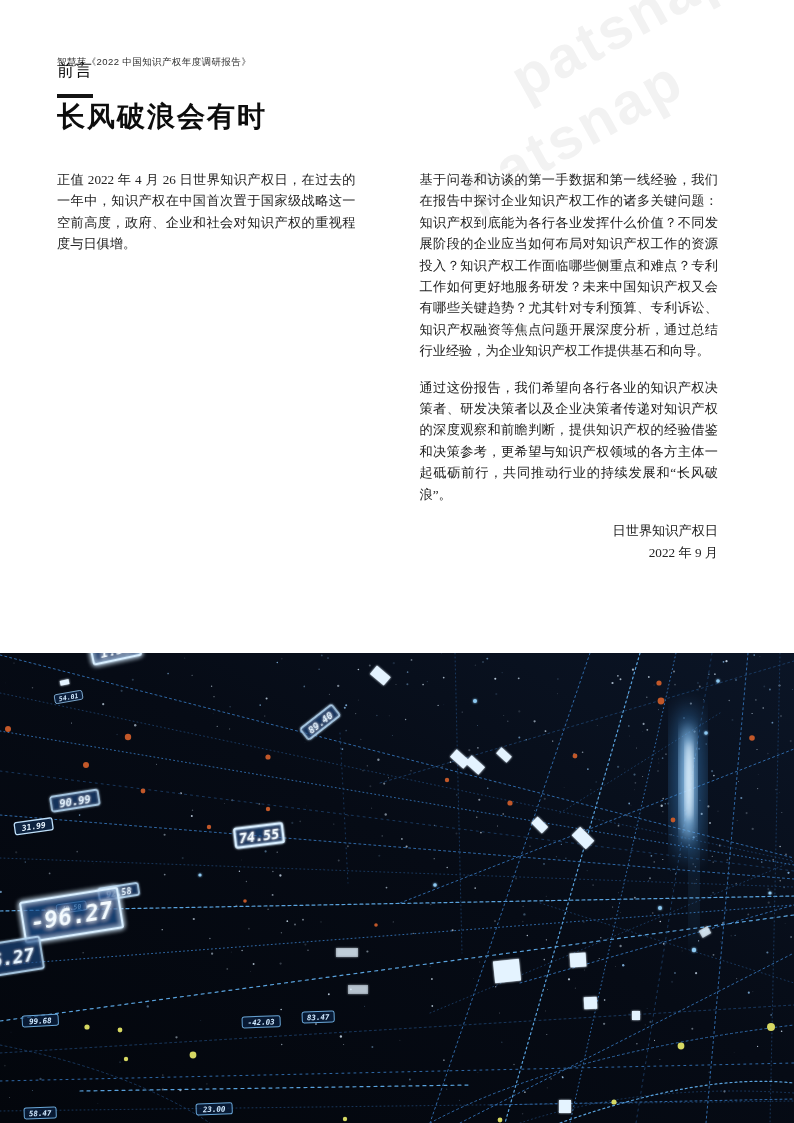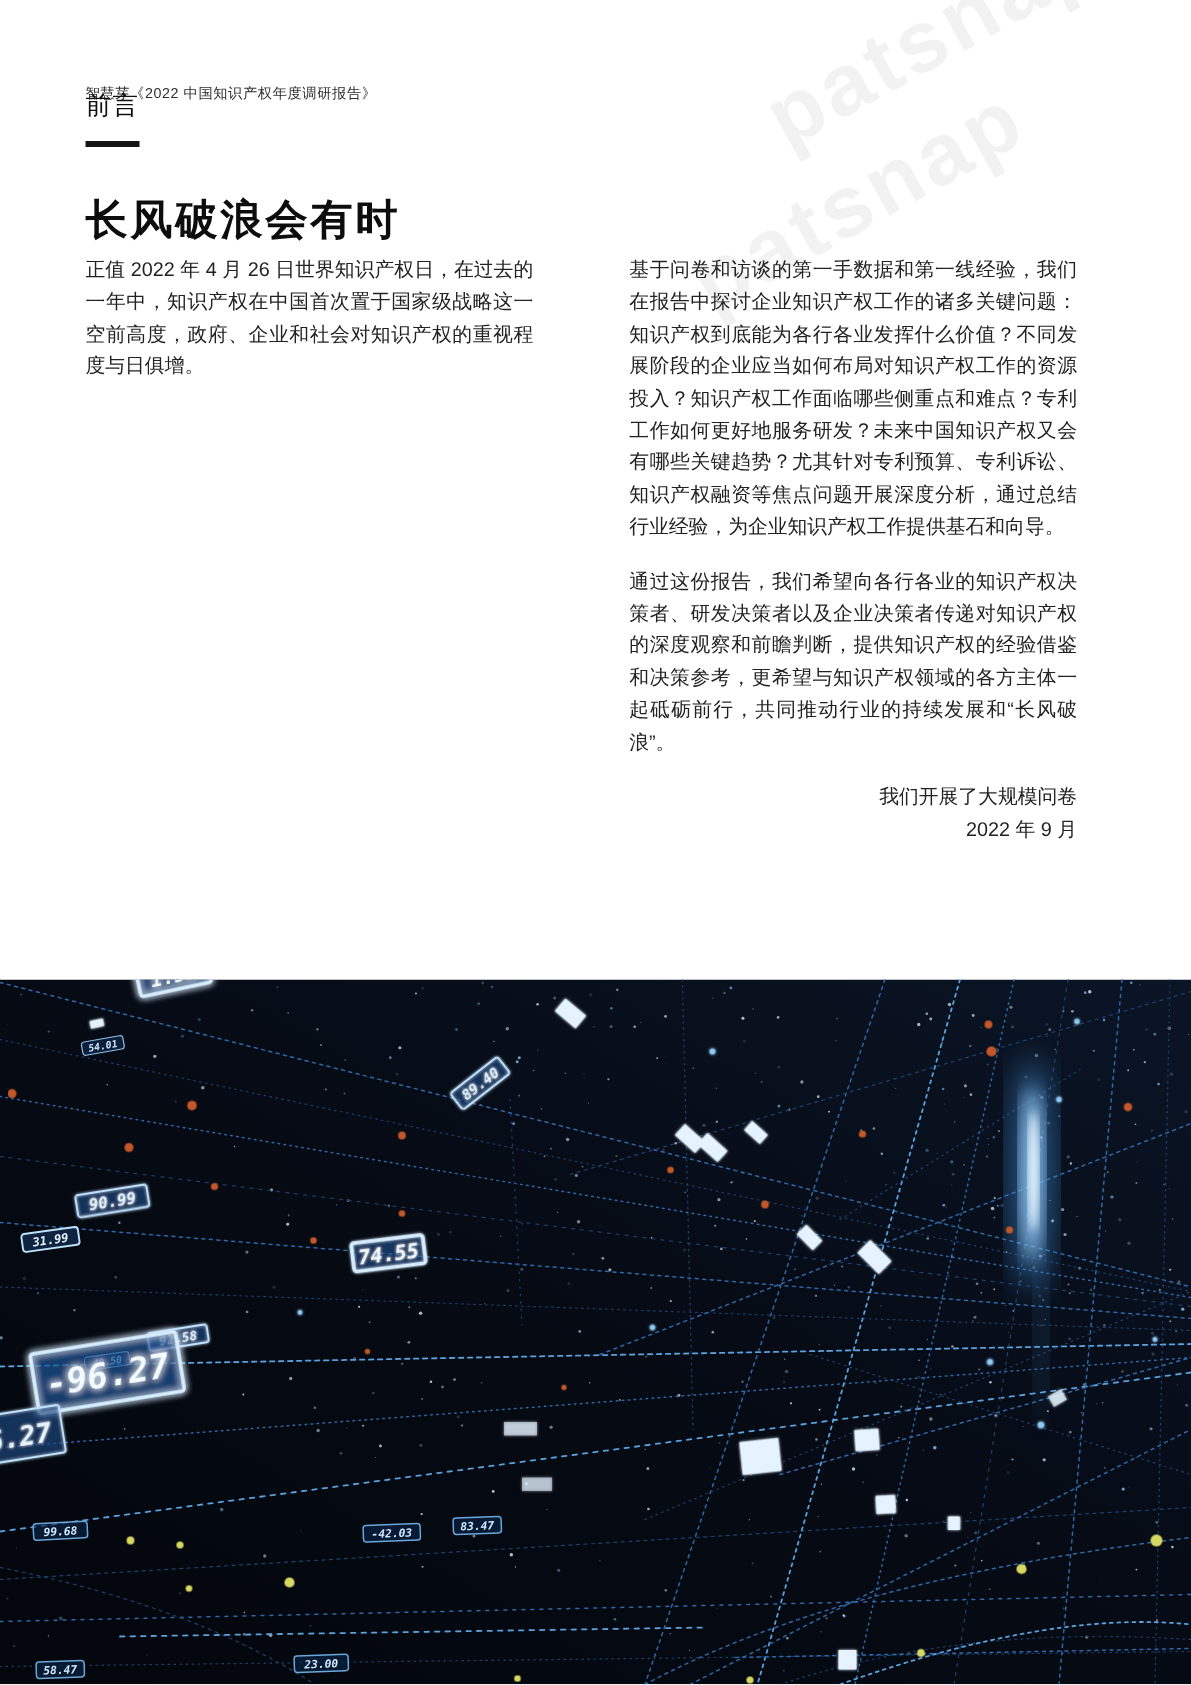--- a/index.html
+++ b/index.html
@@ -4,22 +4,22 @@
 <style>
   html,body{margin:0;padding:0;background:#fff;}
   .page{position:relative;width:794px;height:1123px;background:#ffffff;overflow:hidden;
         font-family:"Liberation Sans","DejaVu Sans",sans-serif;color:#1c1c1c;}
   .wm{position:absolute;z-index:0;font-size:58px;font-weight:bold;color:#f2f2f2;
       letter-spacing:3px;transform:rotate(-29deg);pointer-events:none;user-select:none;}
   .content{position:relative;z-index:1;}
   .doc-ref{position:absolute;left:57px;top:36px;font-size:9.5px;color:#2e2e2e;letter-spacing:.4px;margin-top:20px;}
   .sec-label{position:absolute;left:57px;top:59px;font-size:17px;font-weight:normal;color:#101010;letter-spacing:1px;}
   .sec-rule{position:absolute;left:57px;top:94px;width:36px;height:3.5px;background:#141414;}
-  .page-title{position:absolute;left:57px;top:128px;font-size:28px;font-weight:bold;color:#0d0d0d;letter-spacing:2px;margin:0;}
-  .columns{position:absolute;left:57px;top:169px;width:661px;display:flex;gap:64px;}
+  .page-title{position:absolute;left:57px;top:98px;font-size:28px;font-weight:bold;color:#0d0d0d;letter-spacing:2px;margin:0;}
+  .columns{position:absolute;left:57px;top:169px;width:661px;display:flex;gap:64px;font-family:Liberation Serif, serif;}
   .col{width:310px;}
   .col p{margin:0 0 15px 0;font-size:13.2px;line-height:21.4px;text-align:justify;color:#222;}
   .sig-block{margin-top:13px;text-align:right;}
   .sig-block div{font-size:13.2px;line-height:22px;color:#222;}
   .hero{position:absolute;left:0;top:653px;width:794px;height:470px;margin:0;z-index:2;}
   .hero svg{display:block;}
   .ln{fill:none;stroke-linecap:round;}
   .d{stroke:#1d416d;stroke-width:0.8;}
   .m{stroke:#2f68a6;stroke-width:1;}
   .b{stroke:#59a2dd;stroke-width:1.2;}
@@ -50,21 +50,21 @@
     <h1 class="page-title">长风破浪会有时</h1>
 
     <div class="columns">
       <div class="col">
         <p>正值 2022 年 4 月 26 日世界知识产权日，在过去的一年中，知识产权在中国首次置于国家级战略这一空前高度，政府、企业和社会对知识产权的重视程度与日俱增。</p>
       </div>
       <div class="col">
         <p>基于问卷和访谈的第一手数据和第一线经验，我们在报告中探讨企业知识产权工作的诸多关键问题：知识产权到底能为各行各业发挥什么价值？不同发展阶段的企业应当如何布局对知识产权工作的资源投入？知识产权工作面临哪些侧重点和难点？专利工作如何更好地服务研发？未来中国知识产权又会有哪些关键趋势？尤其针对专利预算、专利诉讼、知识产权融资等焦点问题开展深度分析，通过总结行业经验，为企业知识产权工作提供基石和向导。</p>
         <p>通过这份报告，我们希望向各行各业的知识产权决策者、研发决策者以及企业决策者传递对知识产权的深度观察和前瞻判断，提供知识产权的经验借鉴和决策参考，更希望与知识产权领域的各方主体一起砥砺前行，共同推动行业的持续发展和“长风破浪”。</p>
         <div class="sig-block">
-          <div>我们开展了大规模问卷</div>
+          <div>日世界知识产权日</div>
           <div>2022 年 9 月</div>
         </div>
       </div>
     </div>
   </div>
 
   <figure class="hero">
     <svg width="794" height="470" viewBox="0 0 794 470" xmlns="http://www.w3.org/2000/svg">
       <defs>
         <linearGradient id="bgGrad" x1="0" y1="1" x2="1" y2="0">

